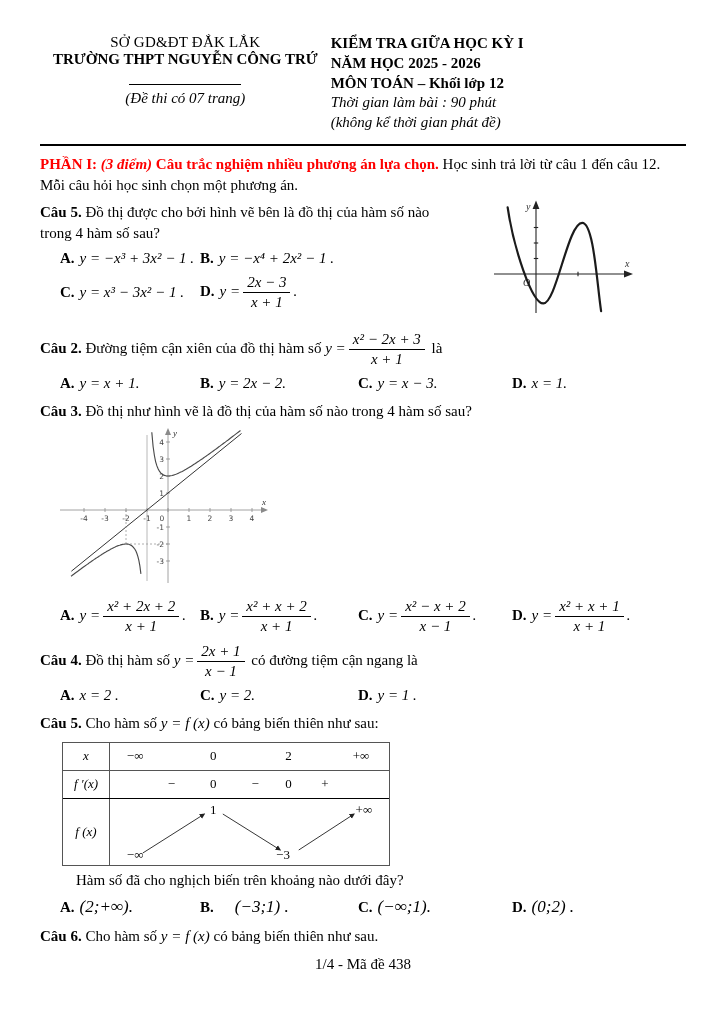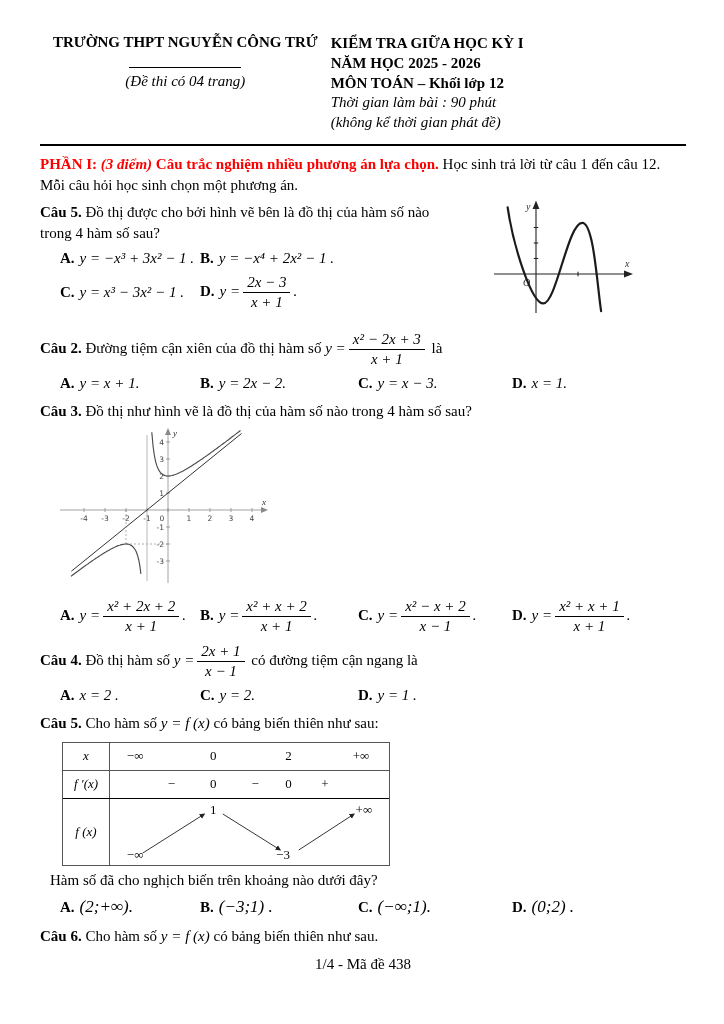--- a/index.html
+++ b/index.html
@@ -67,23 +67,24 @@
   .barrow{stroke:#222;stroke-width:.9;}
   .footer{text-align:center;margin-top:10px;font-size:15px;}
 </style>
 </head>
 <body>
 
 <div class="page">
 
   <div class="hdr">
     <div class="hdr-left">
+      <div class="h-l1">SỞ GD&amp;ĐT ĐẮK LẮK</div>
       <div class="h-l2">TRƯỜNG THPT NGUYỄN CÔNG TRỨ</div>
       <div class="small-rule"></div>
-      <div class="h-l3">(Đề thi có 04 trang)</div>
+      <div class="h-l3">(Đề thi có 07 trang)</div>
     </div>
     <div class="hdr-right">
       <div class="h-r">KIỂM TRA GIỮA HỌC KỲ I</div>
       <div class="h-r">NĂM HỌC 2025 - 2026</div>
       <div class="h-r">MÔN TOÁN – Khối lớp 12</div>
       <div class="h-ri">Thời gian làm bài : 90 phút</div>
       <div class="h-ri">(không kể thời gian phát đề)</div>
     </div>
   </div>
 
@@ -264,24 +265,24 @@
             <line class="barrow" x1="184" y1="51" x2="238" y2="15" marker-end="url(#ah)"></line>
           </svg>
           <span class="vt" style="left:37%">1</span>
           <span class="vt" style="left:91%">+∞</span>
           <span class="vb" style="left:9%">−∞</span>
           <span class="vb" style="left:62%">−3</span>
         </div>
       </div>
     </div>
 
-    <div style="margin-left:10px;">Hàm số đã cho nghịch biến trên khoảng nào dưới đây?</div>
+    <div style="margin-left:36px;">Hàm số đã cho nghịch biến trên khoảng nào dưới đây?</div>
     <div class="opt-grid">
       <span class="opt"><span class="lab">A.</span><span class="math" style="font-size:17px;">(2;+∞).</span></span>
-      <span class="opt"><span class="lab">B.</span><span class="math" style="font-size:17px;">(−3;1) .</span></span>
+      <span class="opt"><span class="lab">B.</span><span class="math" style="font-size:17px;margin-left:16px;">(−3;1) .</span></span>
       <span class="opt"><span class="lab">C.</span><span class="math" style="font-size:17px;">(−∞;1).</span></span>
       <span class="opt"><span class="lab">D.</span><span class="math" style="font-size:17px;">(0;2) .</span></span>
     </div>
   </div>
 
   <div class="q">
     <span class="qnum">Câu 6.</span>
     <span>Cho hàm số</span>
     <span class="math">y = f (x)</span>
     <span>có bảng biến thiên như sau.</span>

